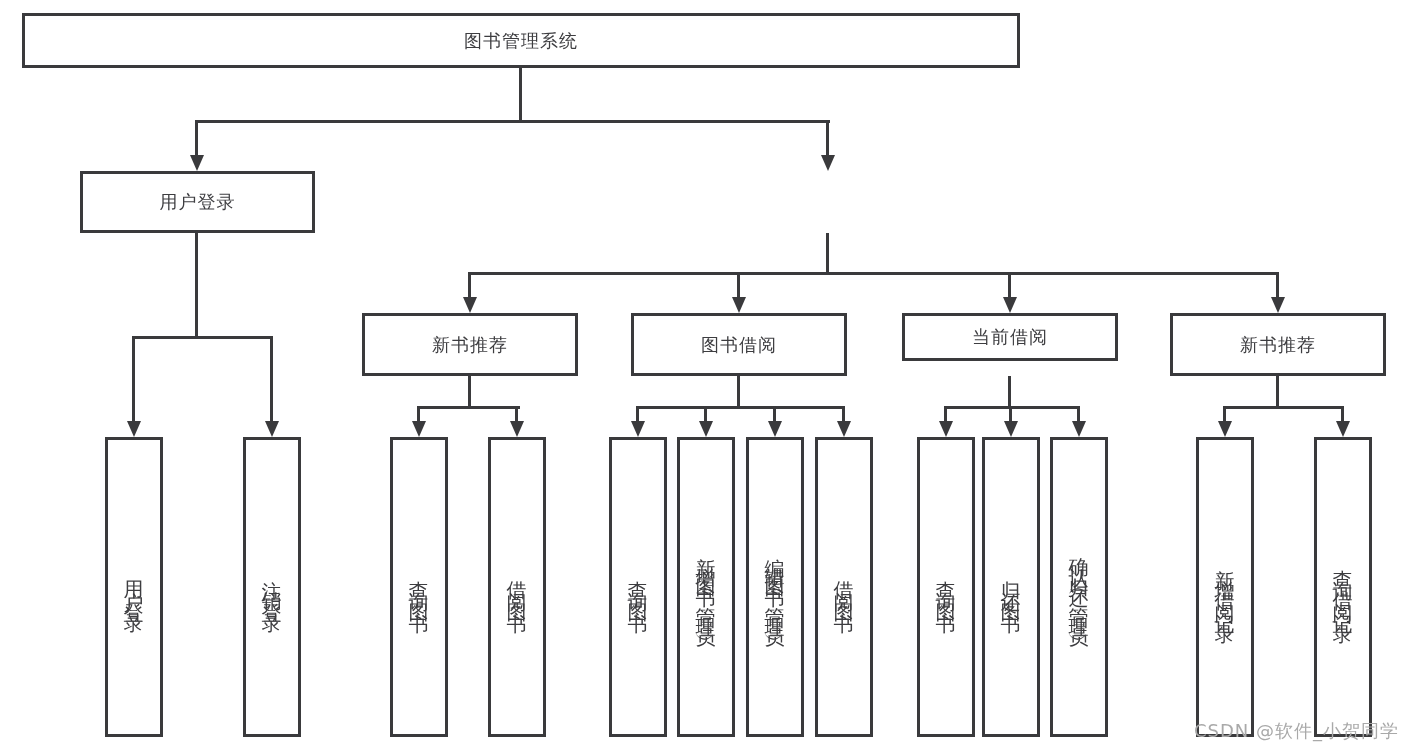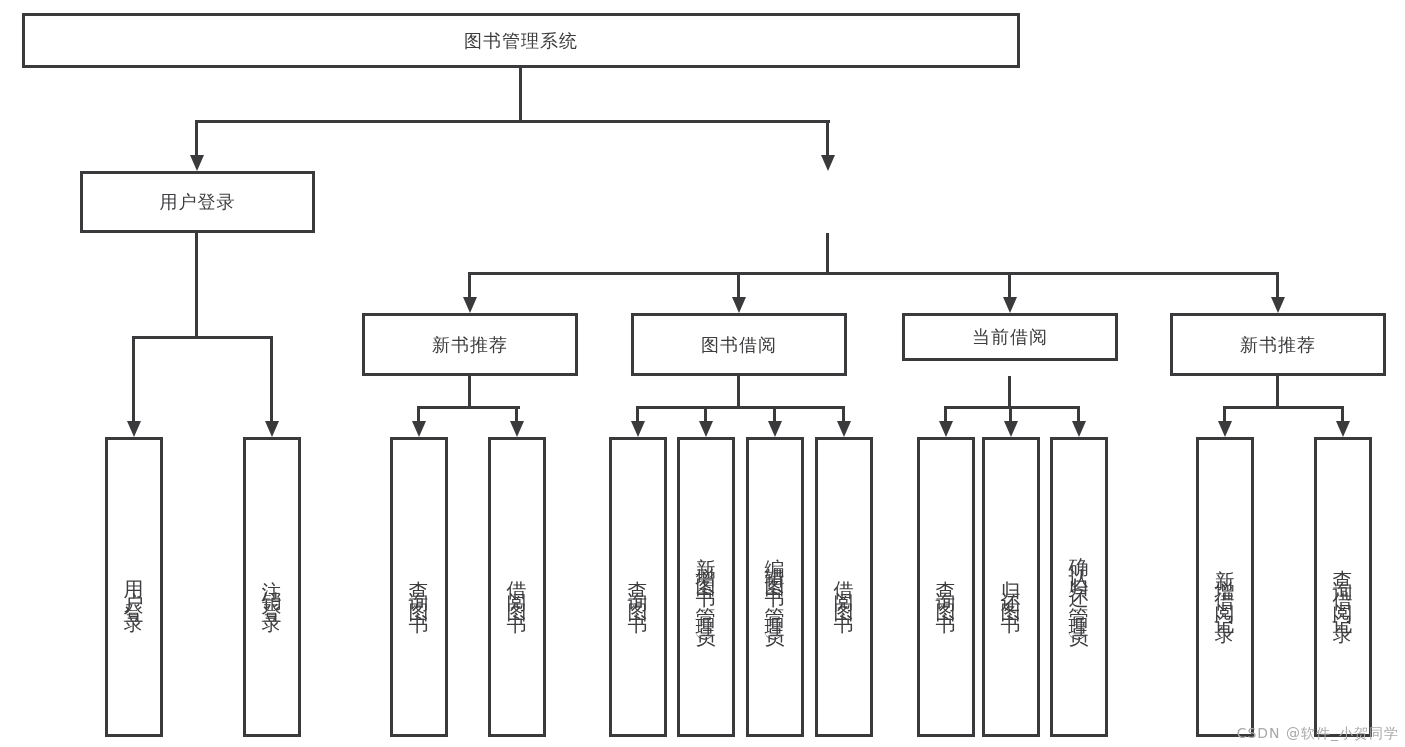--- a/index.html
+++ b/index.html
@@ -55,21 +55,21 @@
     position:absolute;
     width:0;height:0;
     border-left:7px solid transparent;
     border-right:7px solid transparent;
     border-top:16px solid var(--line);
   }
   .watermark{
     position:absolute;
     right:6px;
     bottom:4px;
-    font-size:14px;
+    font-size:18px;
     color:var(--wm);
     letter-spacing:1px;
     white-space:nowrap;
   }
 </style>
 </head>
 <body>
 
 <div class="stage">
 

